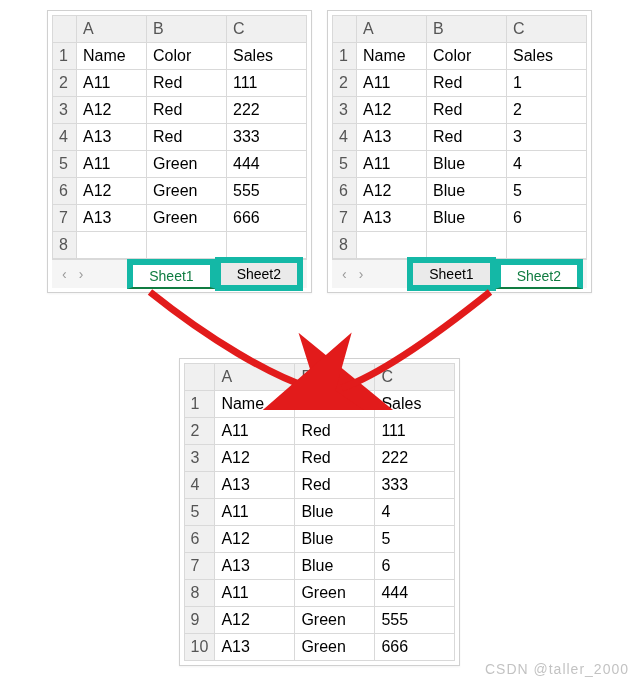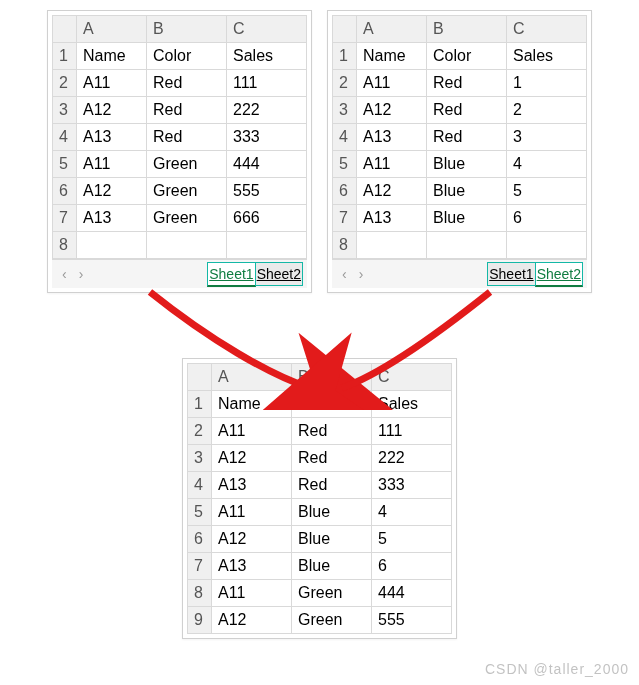--- a/index.html
+++ b/index.html
@@ -57,26 +57,25 @@
     font-size: 14px;
     padding: 0 4px;
   }
   .nav-arrow {
     color: #999;
     padding: 0 6px;
     cursor: default;
   }
   .tabs-spacer { flex: 1; }
   .tab {
-    padding: 3px 1px;
+    padding: 3px 16px;
     background: #eaeaea;
-    border: 1px solid #14b8a6;
+    border: 6px solid #14b8a6;
     margin-left: -1px;
     cursor: pointer;
-    text-decoration: underline;
   }
   .tab.active {
     background: #fff;
     border-bottom: 2px solid #107c41;
     color: #107c41;
     font-weight: 500;
   }
   .bottom-sheet {
     display: flex;
     justify-content: center;
@@ -315,18 +314,24 @@
             <td>A11</td>
             <td>Green</td>
             <td class="num-cell">444</td>
           </tr>
           <tr>
             <td class="row-hdr">9</td>
             <td>A12</td>
             <td>Green</td>
             <td class="num-cell">555</td>
           </tr>
+          <tr>
+            <td class="row-hdr">10</td>
+            <td>A13</td>
+            <td>Green</td>
+            <td class="num-cell">666</td>
+          </tr>
         </tbody>
     </table>
   </div>
 </div>
 
 <div class="watermark">CSDN @taller_2000</div>
 
 </body></html>

